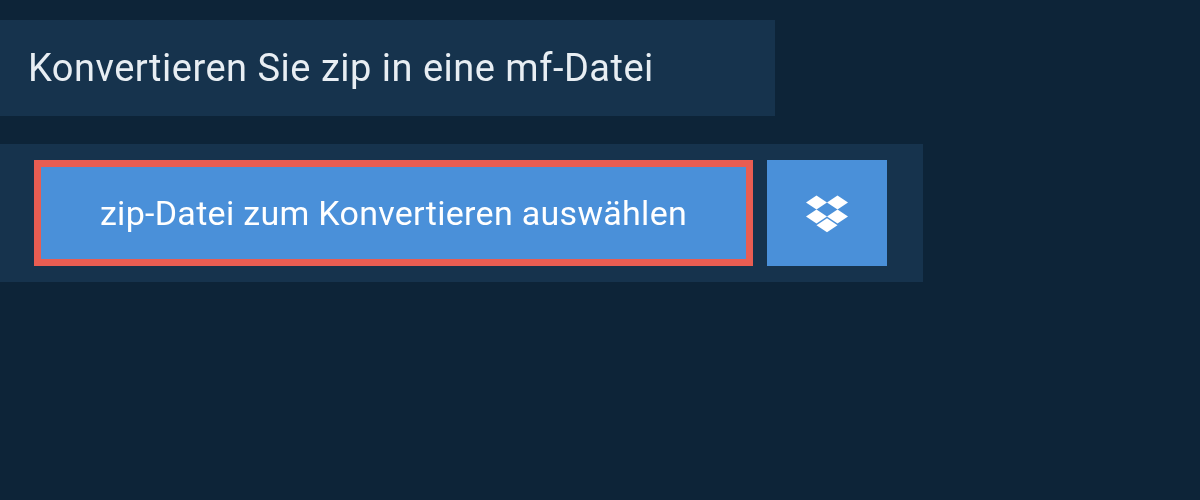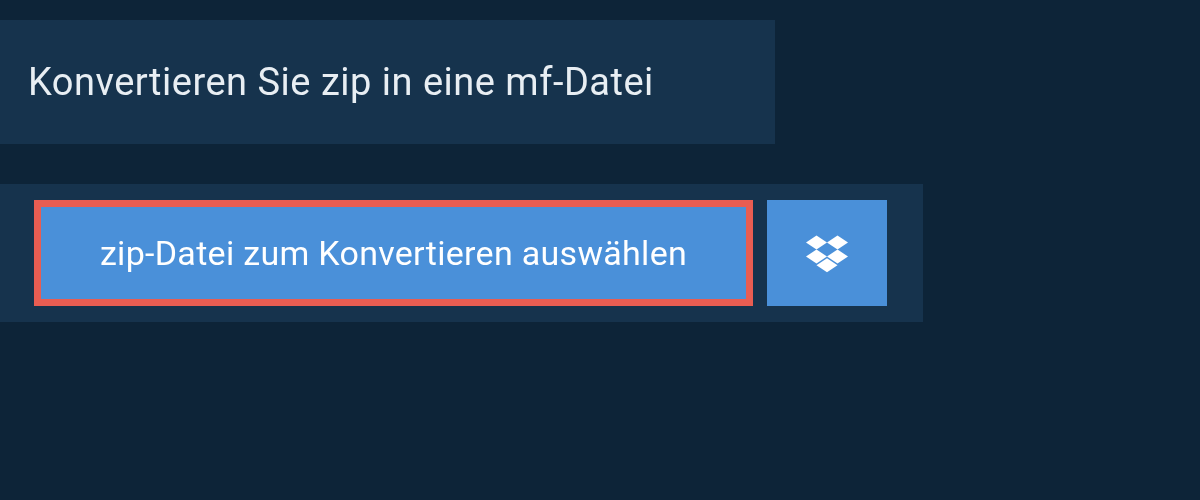--- a/index.html
+++ b/index.html
@@ -9,36 +9,36 @@
     }
     body {
       width: 1200px;
       height: 500px;
       background-color: #0d2438;
       font-family: -apple-system, BlinkMacSystemFont, "Segoe UI", Roboto, Helvetica, Arial, sans-serif;
       overflow: hidden;
     }
     .header-bar {
       background-color: #16334d;
-      padding: 40px 28px;
+      padding: 26px 28px;
       width: 775px;
       margin-top: 20px;
     }
     .header-title {
       color: #e8eef3;
       font-size: 38px;
       font-weight: 400;
       letter-spacing: 0.5px;
     }
     .action-row {
       display: flex;
       background-color: #16334d;
       padding: 16px 36px 16px 34px;
       width: 923px;
-      margin-top: 40px;
+      margin-top: 28px;
       gap: 14px;
       align-items: stretch;
     }
     .select-button {
       flex: 1;
       background-color: #4a90d9;
       border: 7px solid #e85d52;
       color: #ffffff;
       font-size: 34px;
       font-weight: 400;

